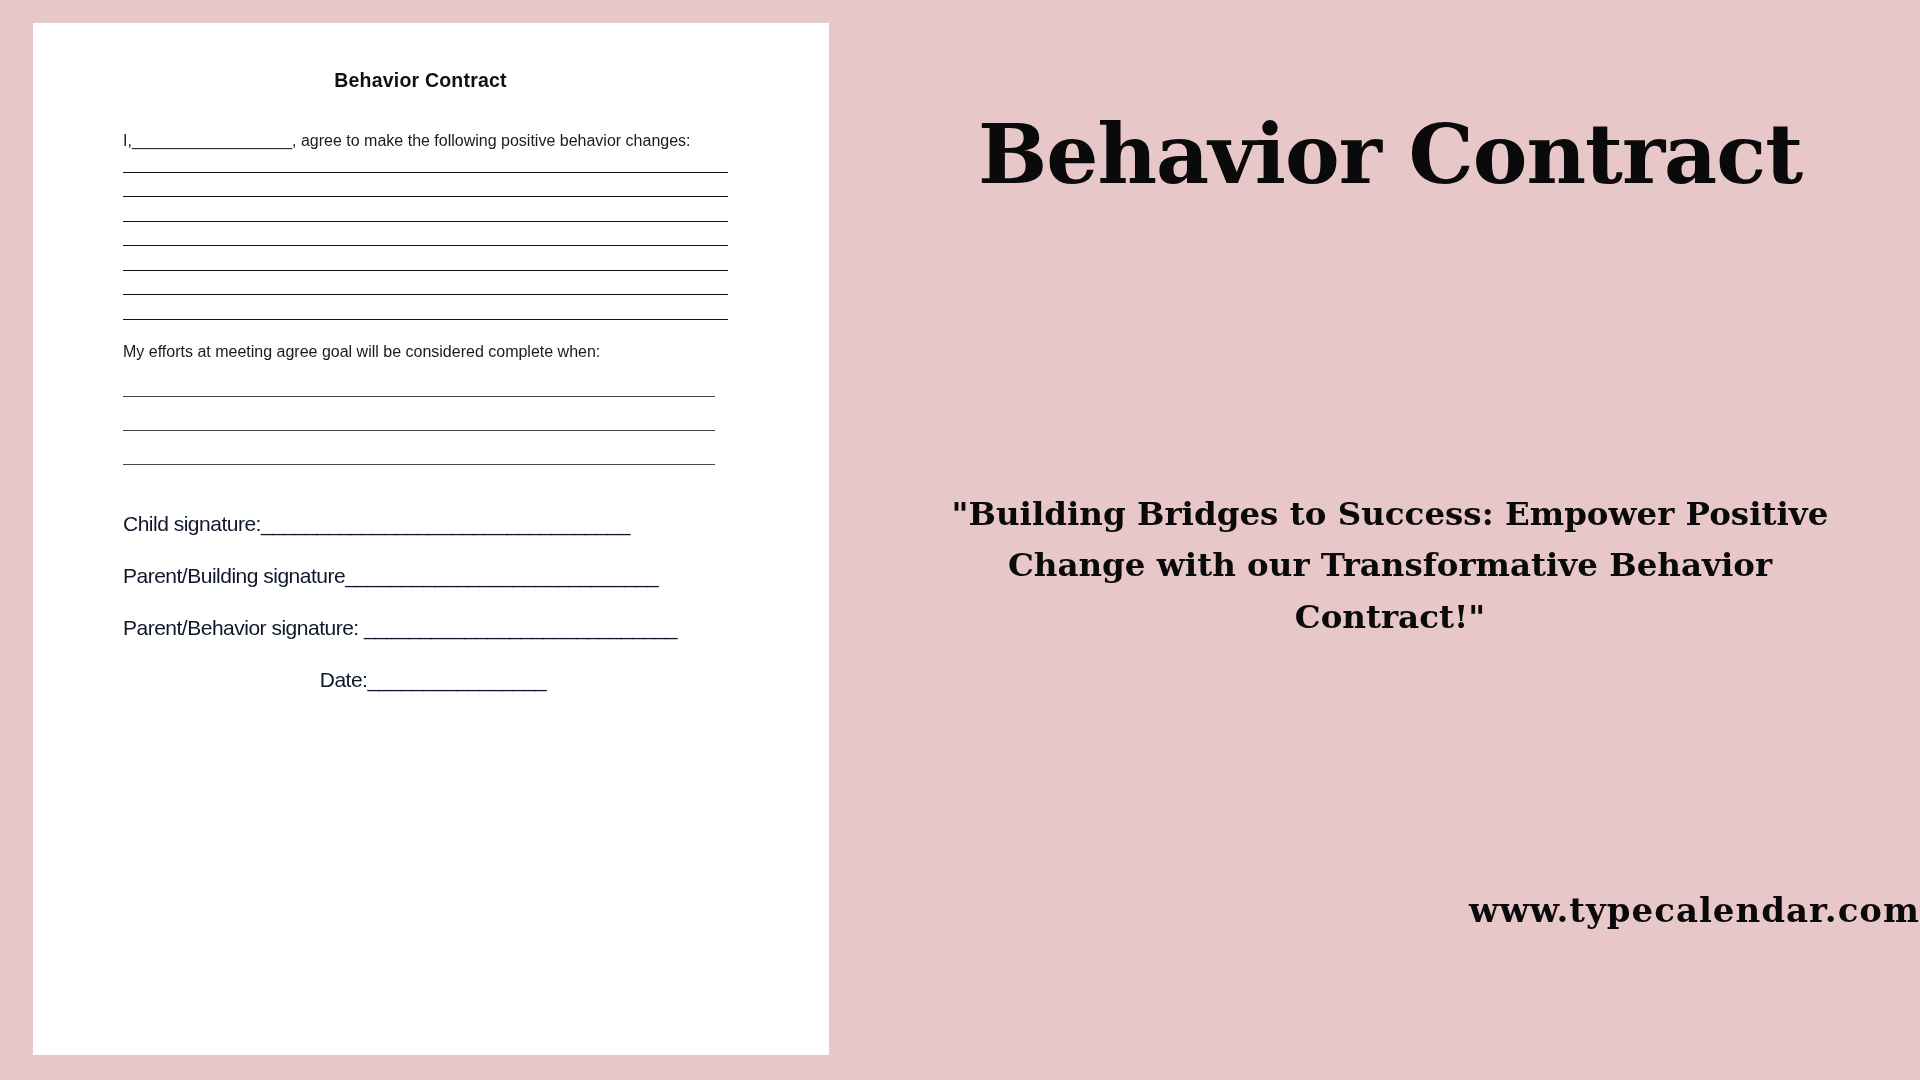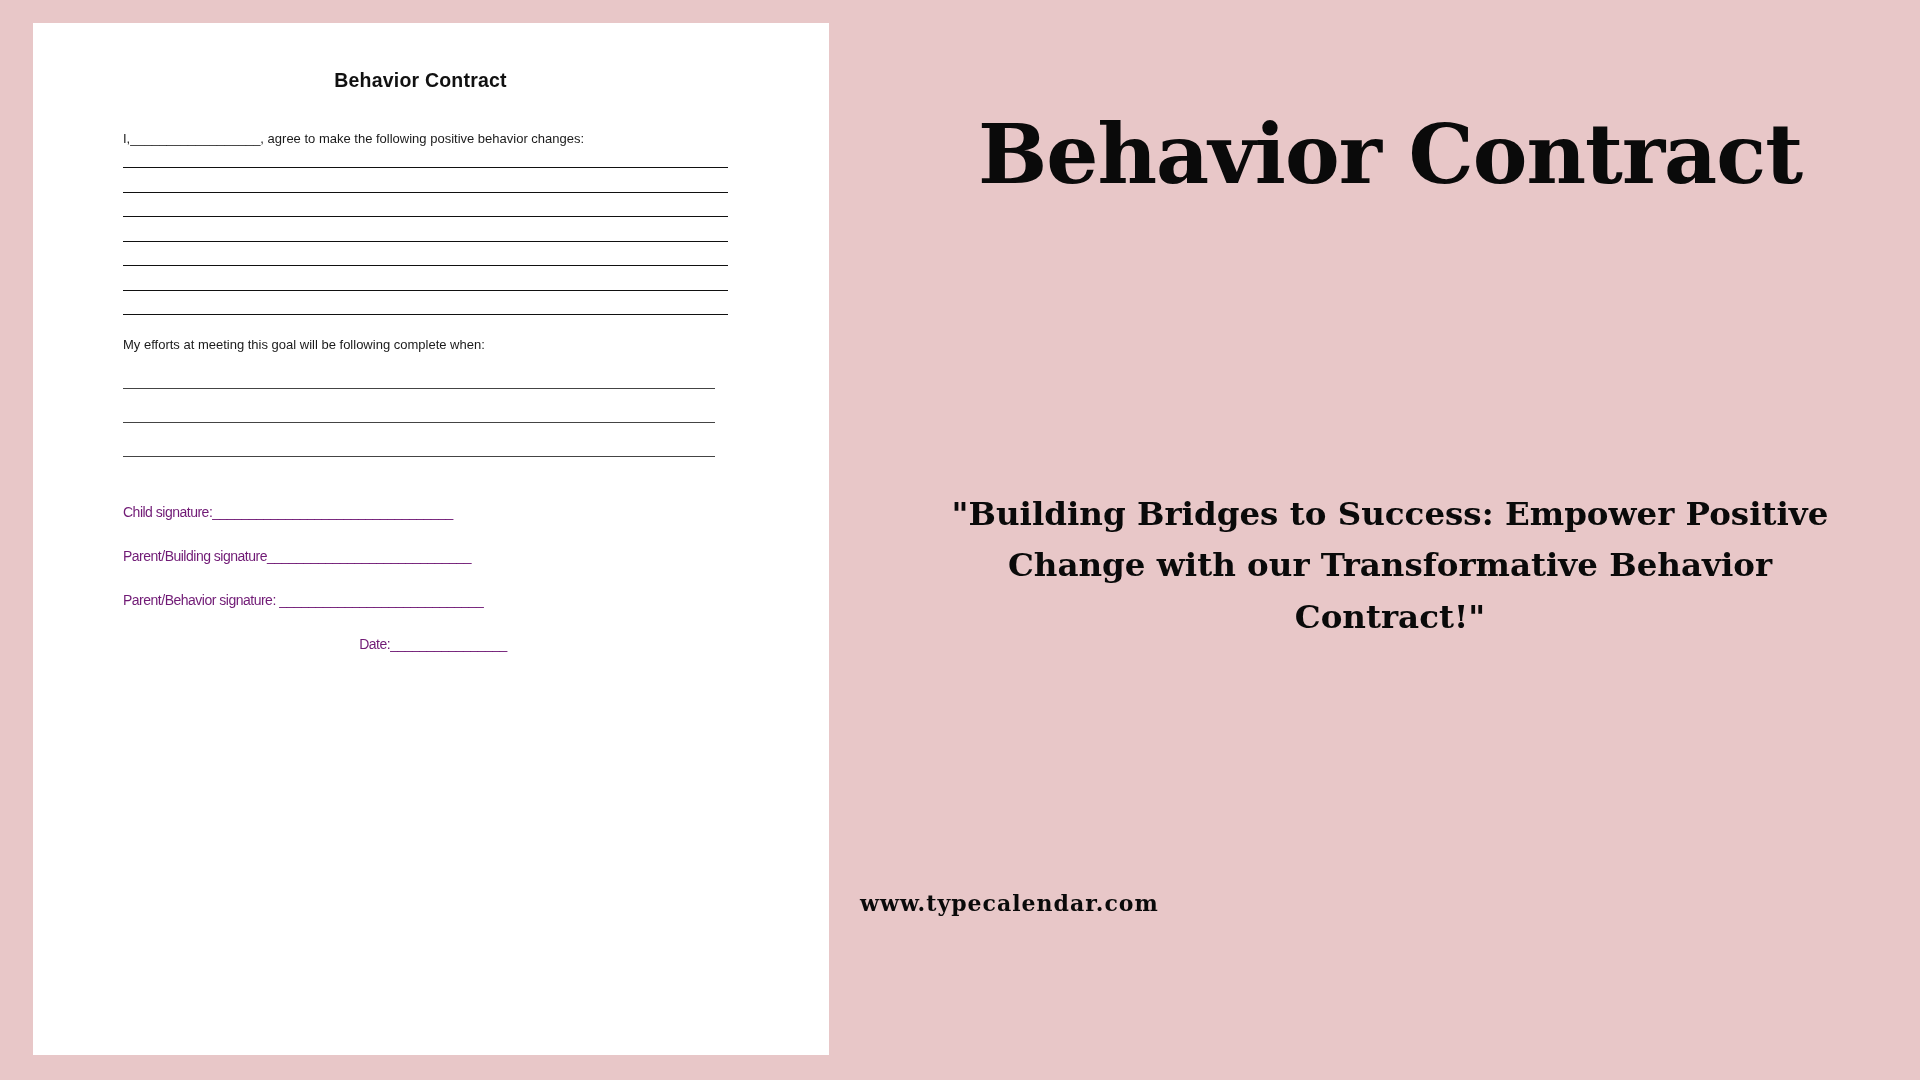--- a/index.html
+++ b/index.html
@@ -39,21 +39,21 @@
   }
   .doc-title {
     font-size: 19.5px;
     font-weight: bold;
     text-align: center;
     color: #111111;
     letter-spacing: 0.2px;
     margin: 0 0 0 -25px;
   }
   .para {
-    font-size: 13px;
+    font-size: 16px;
     color: #1a1a1a;
     line-height: 1.42;
     margin: 0;
     width: 605px;
   }
   .rule {
     border: none;
     border-top: 1.6px solid #111111;
     margin: 0;
     width: 605px;
@@ -69,22 +69,22 @@
   .blk-lines-1 .rule:last-child { margin-bottom: 0; }
 
   .sect-2 { margin-top: 21px; }
   .sect-2 .rule-thin { margin-top: 33px; }
 
   .sect-3 { margin-top: 28px; }
   .sect-3 .rule-thin { margin-top: 31px; }
 
   .sig-block { margin-top: 47px; }
   .sig-row {
-    font-size: 14px;
-    color: #701a75;
+    font-size: 21px;
+    color: #0f172a;
     margin-bottom: 28px;
     white-space: nowrap;
   }
   .sig-row:last-child { margin-bottom: 0; text-align: center; }
   .sig-underline { letter-spacing: -0.5px; }
 
   
   .promo {
     position: absolute;
     left: 860px;
@@ -115,24 +115,24 @@
     font-weight: bold;
     font-size: 32.5px;
     line-height: 1.58;
     color: #0a0a0a;
   }
   .promo-url {
     position: absolute;
     top: 890px;
     left: 0;
     width: 1060px;
-    text-align: left;
+    text-align: right;
     font-family: "DejaVu Serif", serif;
     font-weight: bold;
-    font-size: 22px;
+    font-size: 34px;
     letter-spacing: 1px;
     color: #0a0a0a;
   }
 </style>
 </head>
 <body>
 
 <div class="canvas">
 
   <div class="doc-sheet">
@@ -148,21 +148,21 @@
         <hr class="rule">
         <hr class="rule">
         <hr class="rule">
         <hr class="rule">
         <hr class="rule">
         <hr class="rule">
         <hr class="rule">
       </div>
 
       <div class="sect-2">
-        <p class="para">My efforts at meeting this goal will be following complete when:</p>
+        <p class="para">My efforts at meeting agree goal will be considered complete when:</p>
         <hr class="rule-thin">
         <hr class="rule-thin">
         <hr class="rule-thin">
       </div>
 
 
       <div class="sig-block">
         <div class="sig-row sig-underline">Child signature:_________________________________</div>
         <div class="sig-row sig-underline">Parent/Building signature____________________________</div>
         <div class="sig-row sig-underline">Parent/Behavior signature: ____________________________</div>

